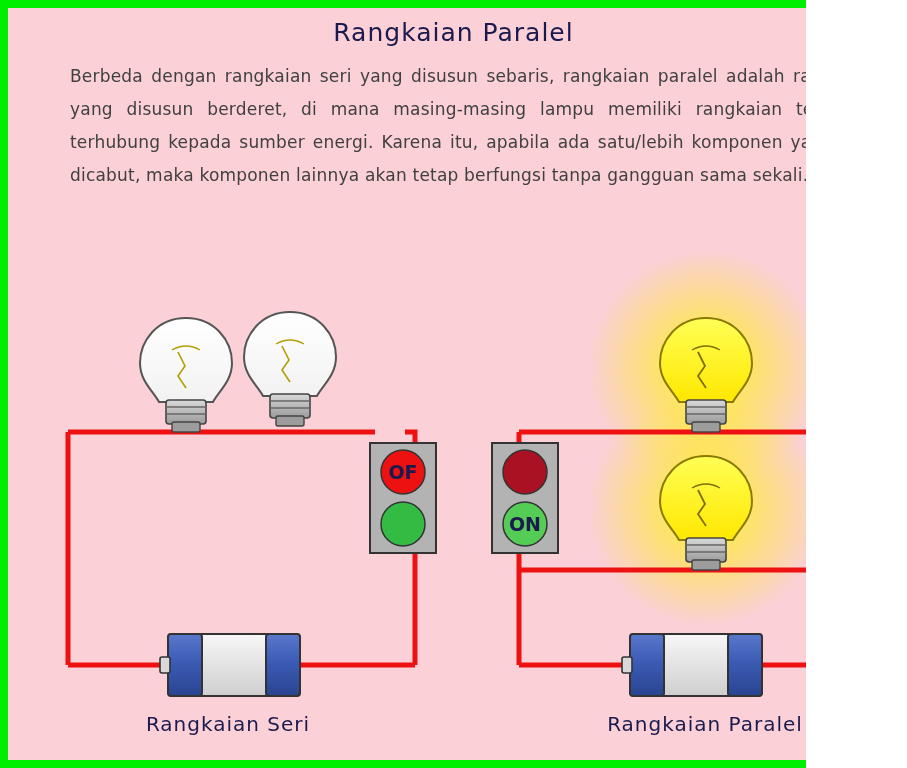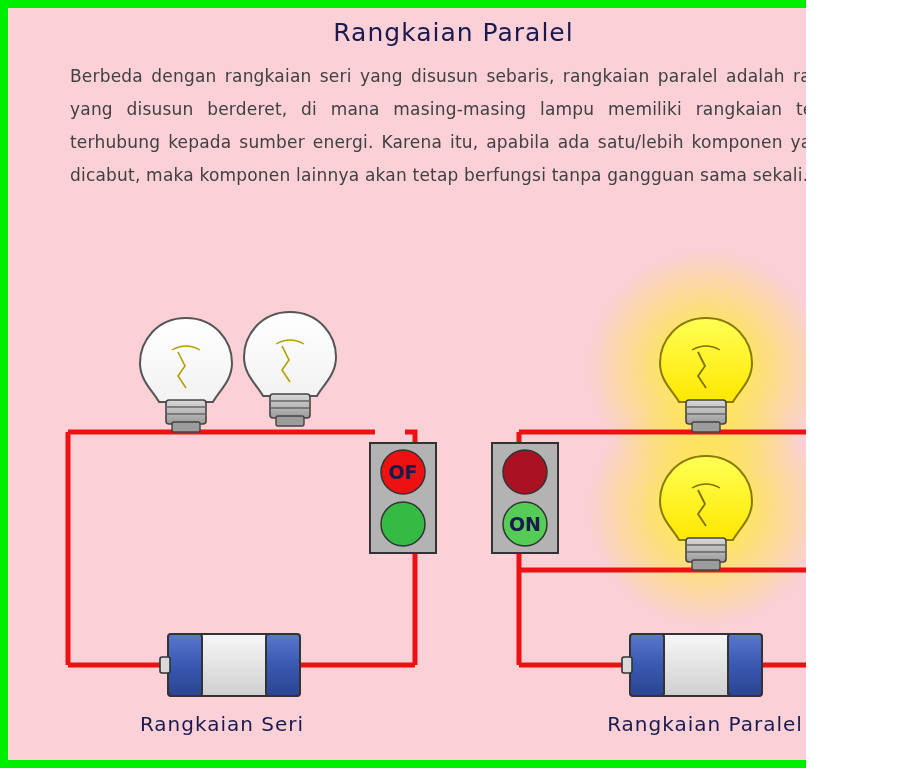--- a/index.html
+++ b/index.html
@@ -50,21 +50,21 @@
     margin-left: 48px;
   }
   .caption {
     position: absolute;
     font-size: 20px;
     color: #1a1a4e;
     letter-spacing: 1px;
     text-align: center;
   }
   #caption-seri {
-    left: 92px;
+    left: 98px;
     top: 712px;
     width: 260px;
   }
   #caption-paralel {
     left: 560px;
     top: 712px;
     width: 290px;
   }
   #circuit-svg {
     position: absolute;

